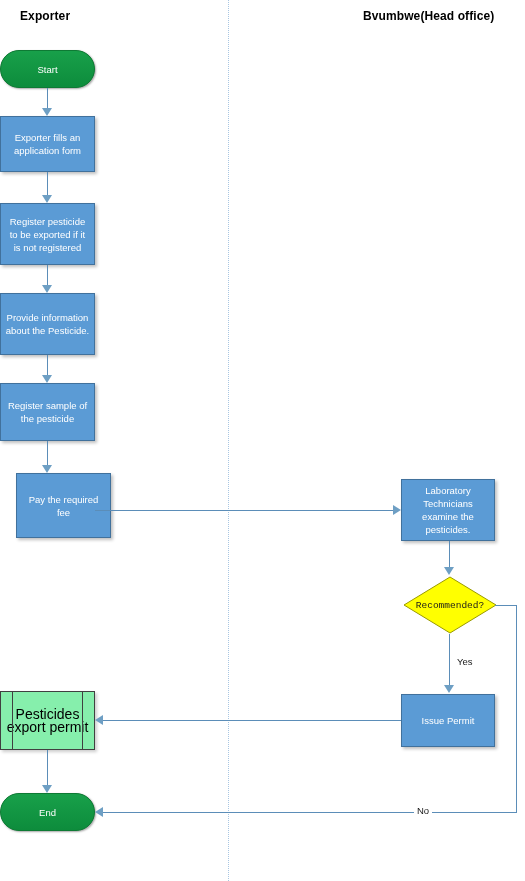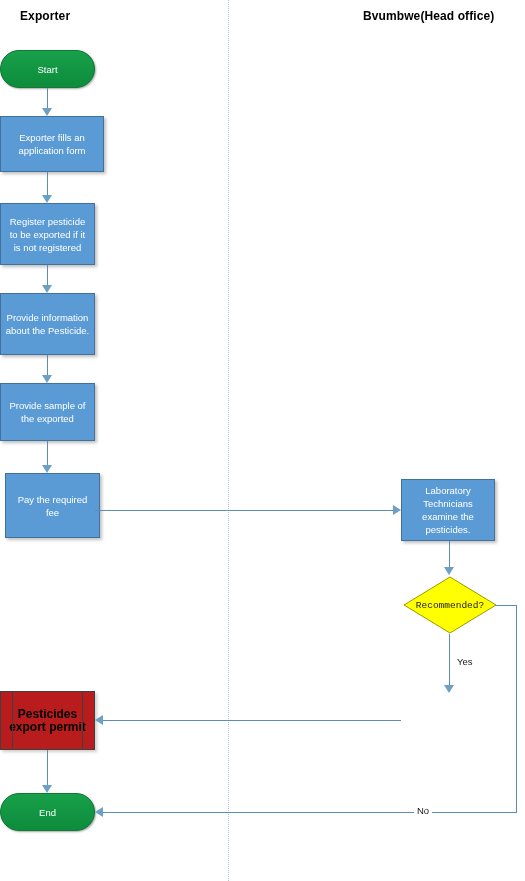--- a/index.html
+++ b/index.html
@@ -72,26 +72,25 @@
     left: 0; top: 0;
     width: 100%; height: 100%;
     display: flex;
     align-items: center;
     justify-content: center;
     font-size: 9.5px;
     color: #1a1a1a;
     white-space: nowrap;
   }
   .predefined {
-    background: #b91c1c;
+    background: #86efac;
     border: 1px solid #404040;
     color: #000000;
-    font-size: 12px;
+    font-size: 14px;
     box-shadow: 2px 2px 3px rgba(0,0,0,0.2);
-    font-weight: bold;
   }
   .predefined .bar-l,
   .predefined .bar-r {
     position: absolute;
     top: 0;
     width: 0;
     height: 100%;
     border-left: 1px solid #404040;
   }
   .predefined .bar-l { left: 11px; }
@@ -142,37 +141,37 @@
   <div class="lane-title" id="lane-exporter-title">Exporter</div>
 
   <div class="lane-title" id="lane-bvumbwe-title">Bvumbwe(Head office)</div>
 
   <div class="lane-divider"></div>
 
   <div class="node terminator" style="left:0px; top:50px; width:95px; height:38px;">
     <span class="lbl">Start</span>
   </div>
 
-  <div class="node process" style="left:0px; top:116px; width:104px; height:56px;">
+  <div class="node process" style="left:0px; top:116px; width:95px; height:56px;">
     <span class="lbl">Exporter fills an application form</span>
   </div>
 
   <div class="node process" style="left:0px; top:203px; width:95px; height:62px;">
     <span class="lbl">Register pesticide to be exported if it is not registered</span>
   </div>
 
   <div class="node process" style="left:0px; top:293px; width:95px; height:62px;">
     <span class="lbl">Provide information about the Pesticide.</span>
   </div>
 
   <div class="node process" style="left:0px; top:383px; width:95px; height:58px;">
-    <span class="lbl">Provide sample of the exported</span>
-  </div>
-
-  <div class="node process" style="left:5px; top:473px; width:95px; height:65px;">
+    <span class="lbl">Register sample of the pesticide</span>
+  </div>
+
+  <div class="node process" style="left:16px; top:473px; width:95px; height:65px;">
     <span class="lbl">Pay the required fee</span>
   </div>
 
   <div class="node predefined" style="left:0px; top:691px; width:95px; height:59px;">
     <span class="bar-l"></span>
     <span class="bar-r"></span>
     <span class="lbl">Pesticides export permit</span>
   </div>
 
   <div class="node terminator" style="left:0px; top:793px; width:95px; height:38px;">
@@ -183,20 +182,23 @@
     <span class="lbl">Laboratory Technicians examine the pesticides.</span>
   </div>
 
   <div class="decision-wrap" style="left:403px; top:576px; width:94px; height:58px;font-family:Liberation Mono, monospace;">
     <svg width="94" height="58" viewBox="0 0 94 58">
       <polygon points="47,1 93,29 47,57 1,29" fill="#ffff00" stroke="#9a9a00" stroke-width="1"></polygon>
     </svg>
     <span class="decision-label">Recommended?</span>
   </div>
 
+  <div class="node process" style="left:401px; top:694px; width:94px; height:53px;">
+    <span class="lbl">Issue Permit</span>
+  </div>
 
   <div class="conn conn-v" style="left:47px; top:88px; height:21px;"></div>
   <div class="arrow arrow-down" style="left:42px; top:108px;"></div>
 
   <div class="conn conn-v" style="left:47px; top:172px; height:23px;"></div>
   <div class="arrow arrow-down" style="left:42px; top:195px;"></div>
 
   <div class="conn conn-v" style="left:47px; top:265px; height:21px;"></div>
   <div class="arrow arrow-down" style="left:42px; top:285px;"></div>
 

